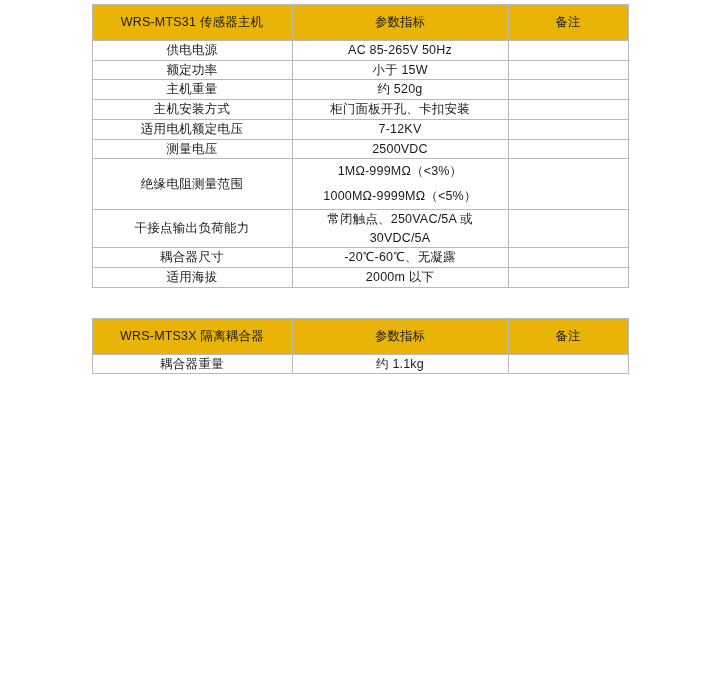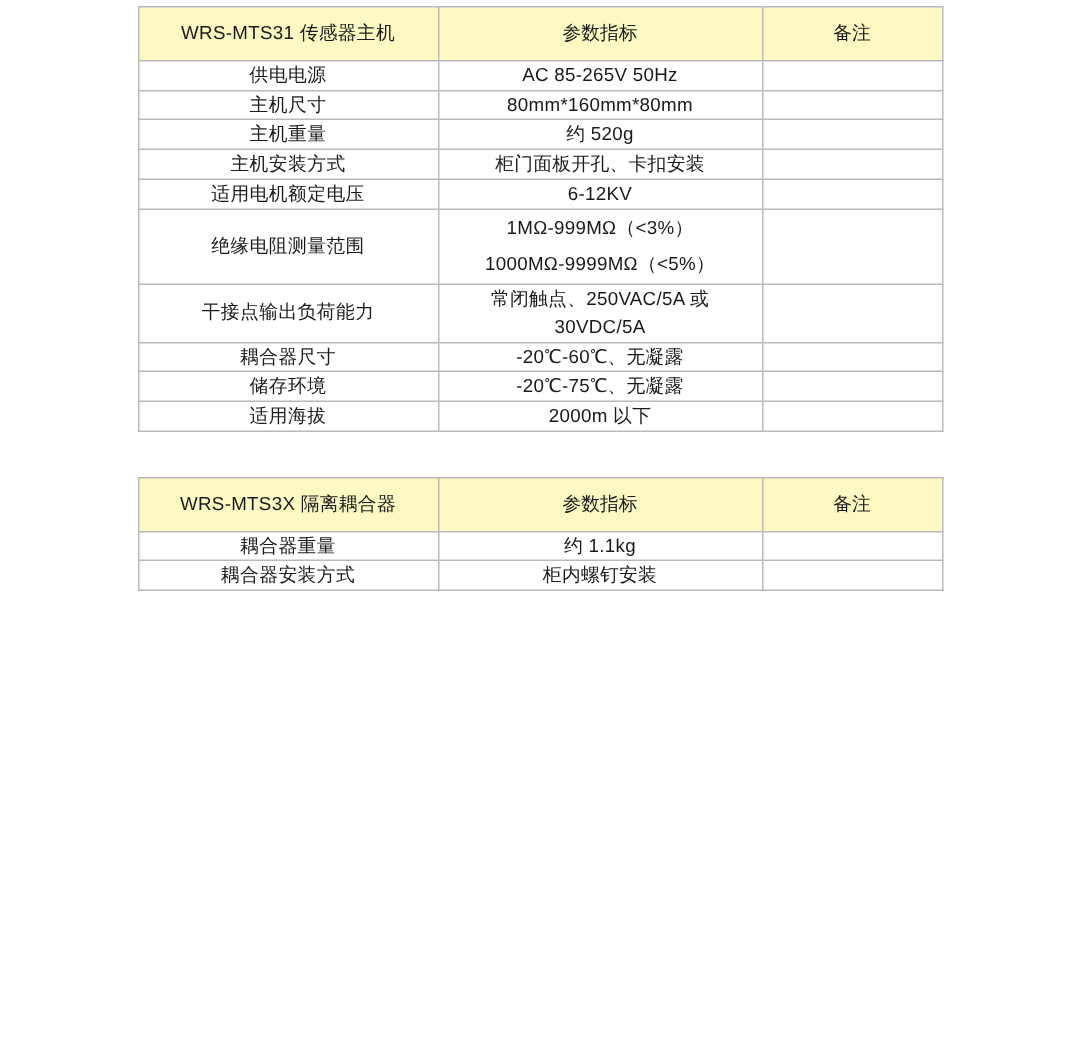--- a/index.html
+++ b/index.html
@@ -38,21 +38,21 @@
     text-align: center;
     vertical-align: middle;
     font-weight: normal;
     font-size: 12.5px;
     line-height: 1.5;
     padding: 0 4px;
     height: 18px;
     color: #1a1a1a;
   }
   .spec-table thead th {
-    background: #fef9c3;
+    background: #eab308;
     font-size: 12.5px;
     padding: 8px 4px;
   }
   .spec-table thead th.title-cell {
     letter-spacing: 0.2px;
   }
   .spec-table td.label-cell {
     letter-spacing: 0.3px;
   }
   .spec-table td.value-cell {
@@ -89,62 +89,62 @@
         <th>备注</th>
       </tr>
     </thead>
     <tbody>
       <tr>
         <td class="label-cell">供电电源</td>
         <td class="value-cell">AC 85-265V 50Hz</td>
         <td class="remark-cell"></td>
       </tr>
       <tr>
-        <td class="label-cell">主机尺寸</td>
-        <td class="value-cell">80mm*160mm*80mm</td>
+        <td class="label-cell">额定功率</td>
+        <td class="value-cell">小于 15W</td>
         <td class="remark-cell"></td>
       </tr>
       <tr>
         <td class="label-cell">主机重量</td>
         <td class="value-cell">约 520g</td>
         <td class="remark-cell"></td>
       </tr>
       <tr>
         <td class="label-cell">主机安装方式</td>
         <td class="value-cell">柜门面板开孔、卡扣安装</td>
         <td class="remark-cell"></td>
       </tr>
       <tr>
         <td class="label-cell">适用电机额定电压</td>
-        <td class="value-cell">6-12KV</td>
+        <td class="value-cell">7-12KV</td>
+        <td class="remark-cell"></td>
+      </tr>
+      <tr>
+        <td class="label-cell">测量电压</td>
+        <td class="value-cell">2500VDC</td>
         <td class="remark-cell"></td>
       </tr>
       <tr>
         <td class="label-cell">绝缘电阻测量范围</td>
         <td class="value-cell">
           <span class="multi-line">
             <span>1MΩ-999MΩ（&lt;3%）</span>
             <span>1000MΩ-9999MΩ（&lt;5%）</span>
           </span>
         </td>
         <td class="remark-cell"></td>
       </tr>
       <tr>
         <td class="label-cell">干接点输出负荷能力</td>
         <td class="value-cell">常闭触点、250VAC/5A 或 30VDC/5A</td>
         <td class="remark-cell"></td>
       </tr>
       <tr>
         <td class="label-cell">耦合器尺寸</td>
         <td class="value-cell">-20℃-60℃、无凝露</td>
-        <td class="remark-cell"></td>
-      </tr>
-      <tr>
-        <td class="label-cell">储存环境</td>
-        <td class="value-cell">-20℃-75℃、无凝露</td>
         <td class="remark-cell"></td>
       </tr>
       <tr>
         <td class="label-cell">适用海拔</td>
         <td class="value-cell">2000m 以下</td>
         <td class="remark-cell"></td>
       </tr>
     </tbody>
   </table>
 
@@ -160,22 +160,17 @@
         <th>参数指标</th>
         <th>备注</th>
       </tr>
     </thead>
     <tbody>
       <tr>
         <td class="label-cell">耦合器重量</td>
         <td class="value-cell">约 1.1kg</td>
         <td class="remark-cell"></td>
       </tr>
-      <tr>
-        <td class="label-cell">耦合器安装方式</td>
-        <td class="value-cell">柜内螺钉安装</td>
-        <td class="remark-cell"></td>
-      </tr>
 
     </tbody>
   </table>
 
 </div>
 
 </body></html>

